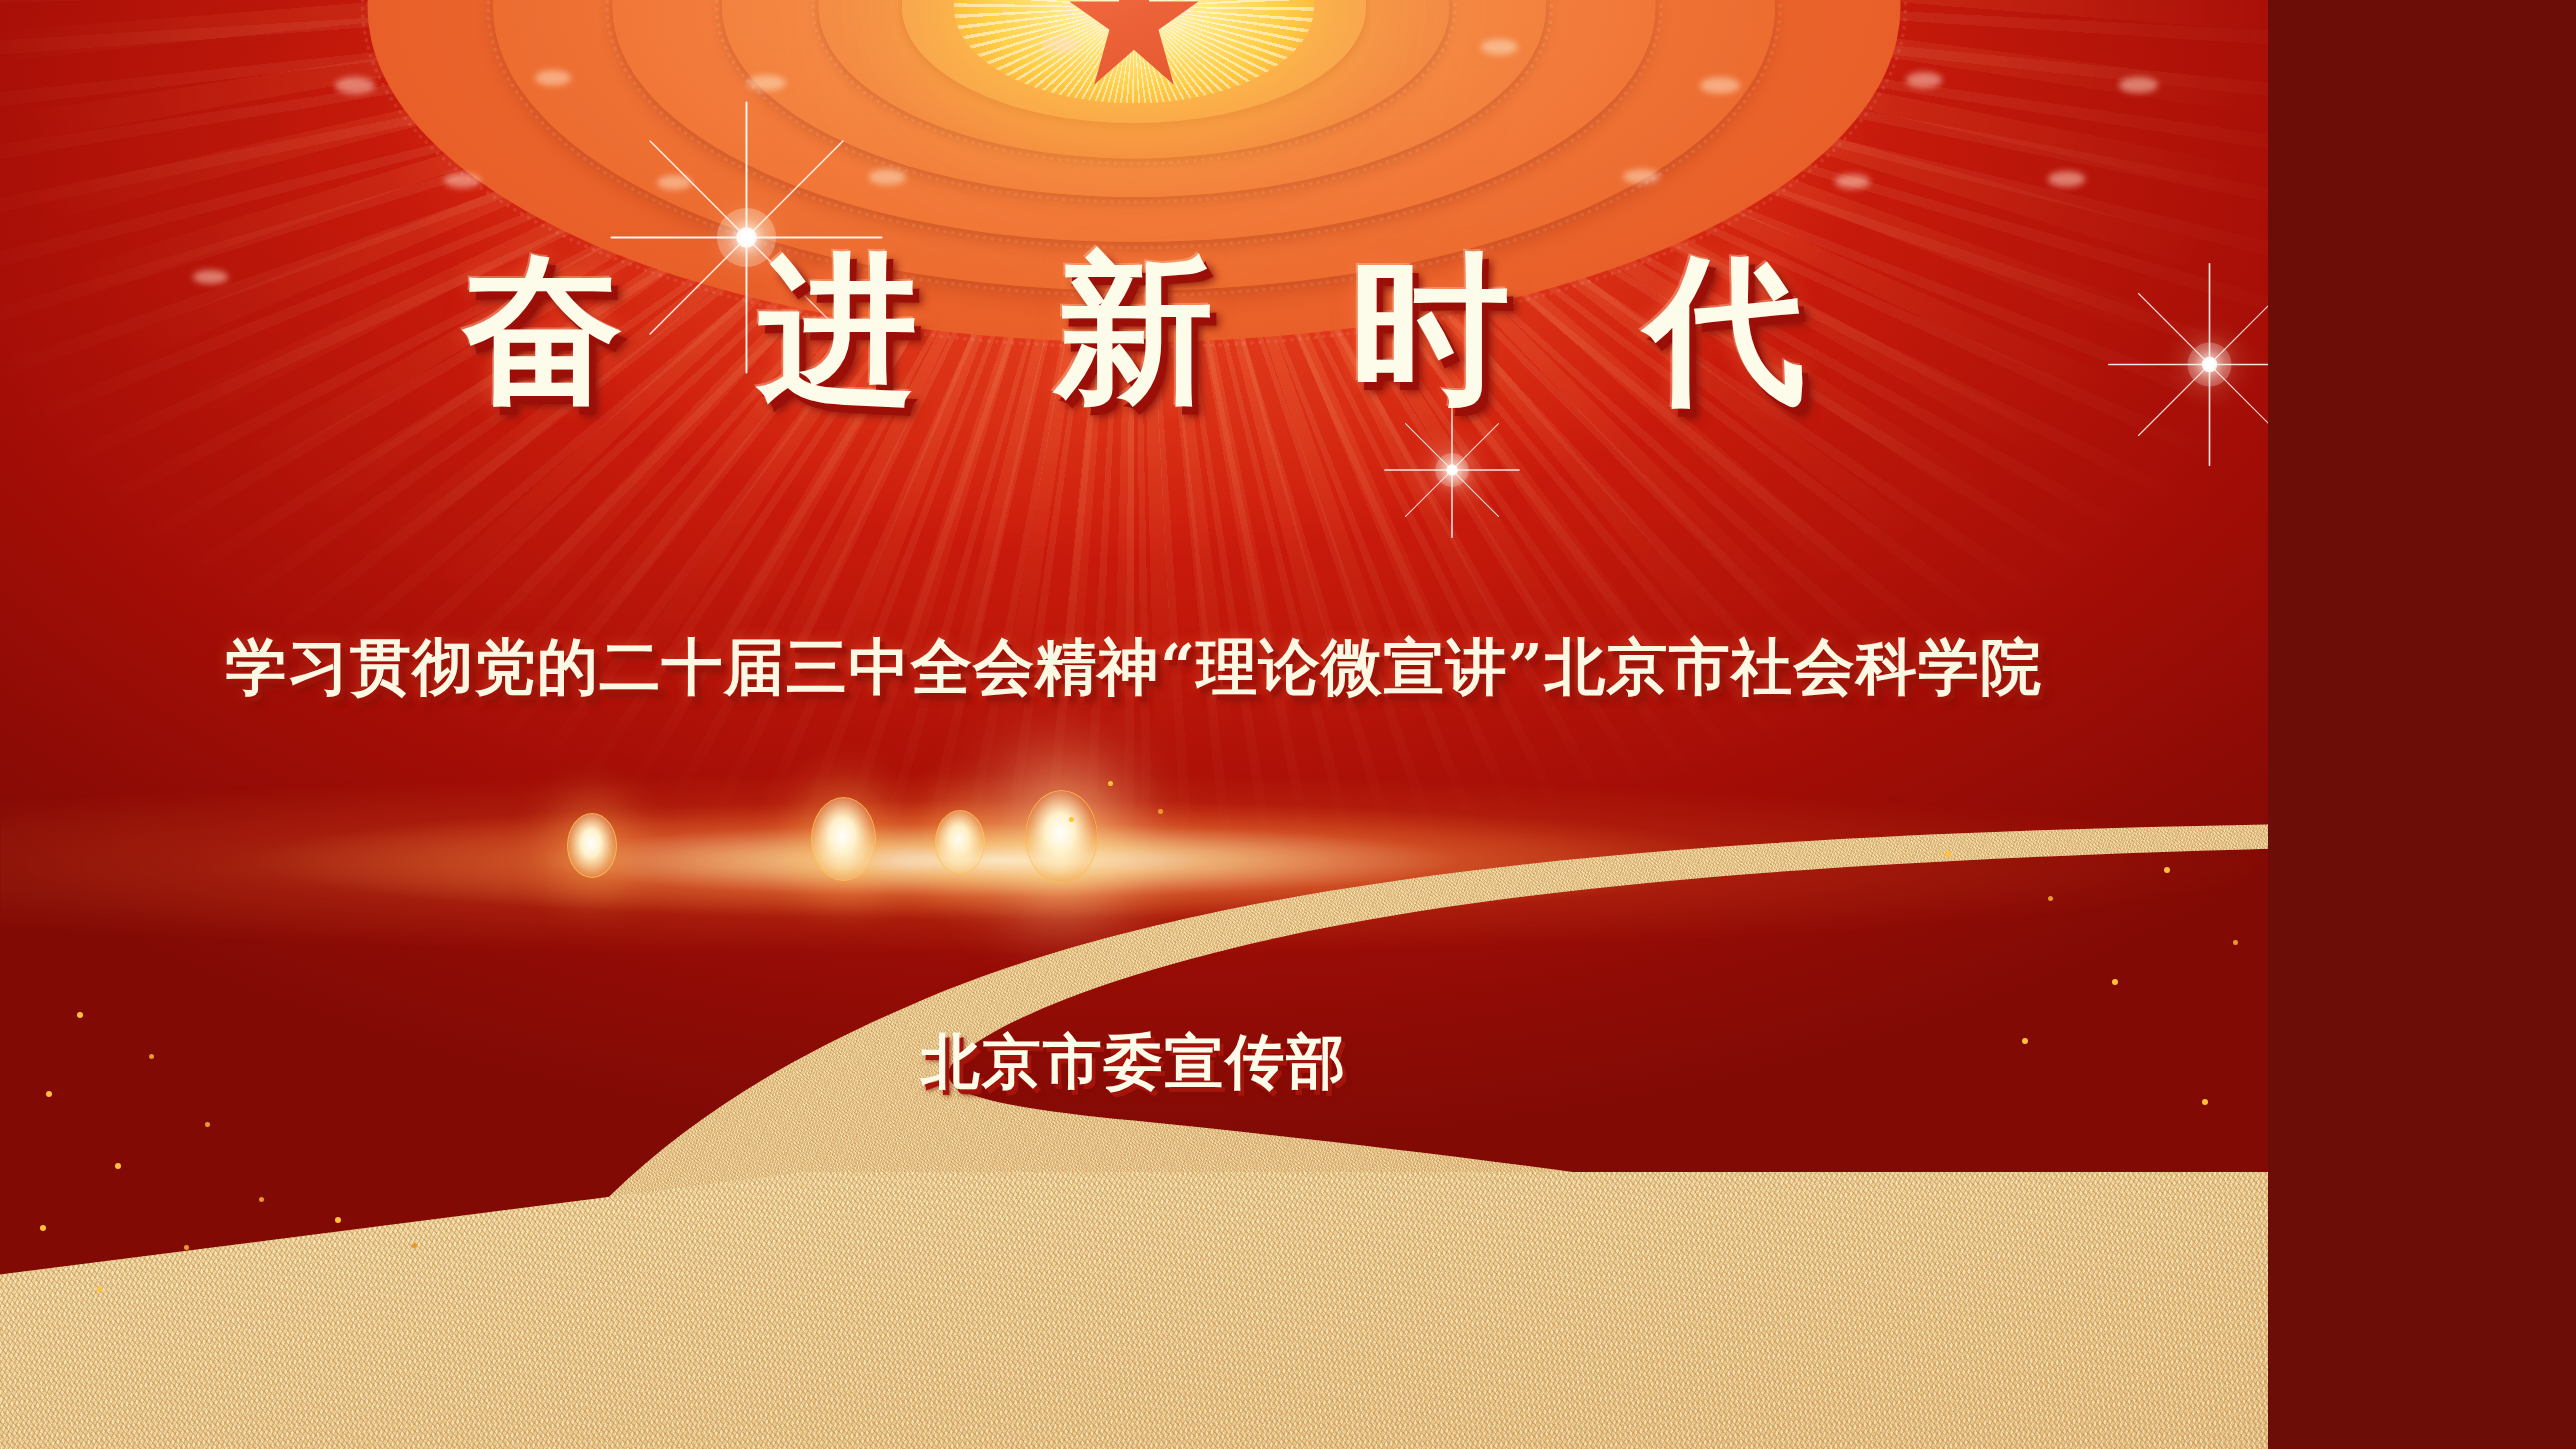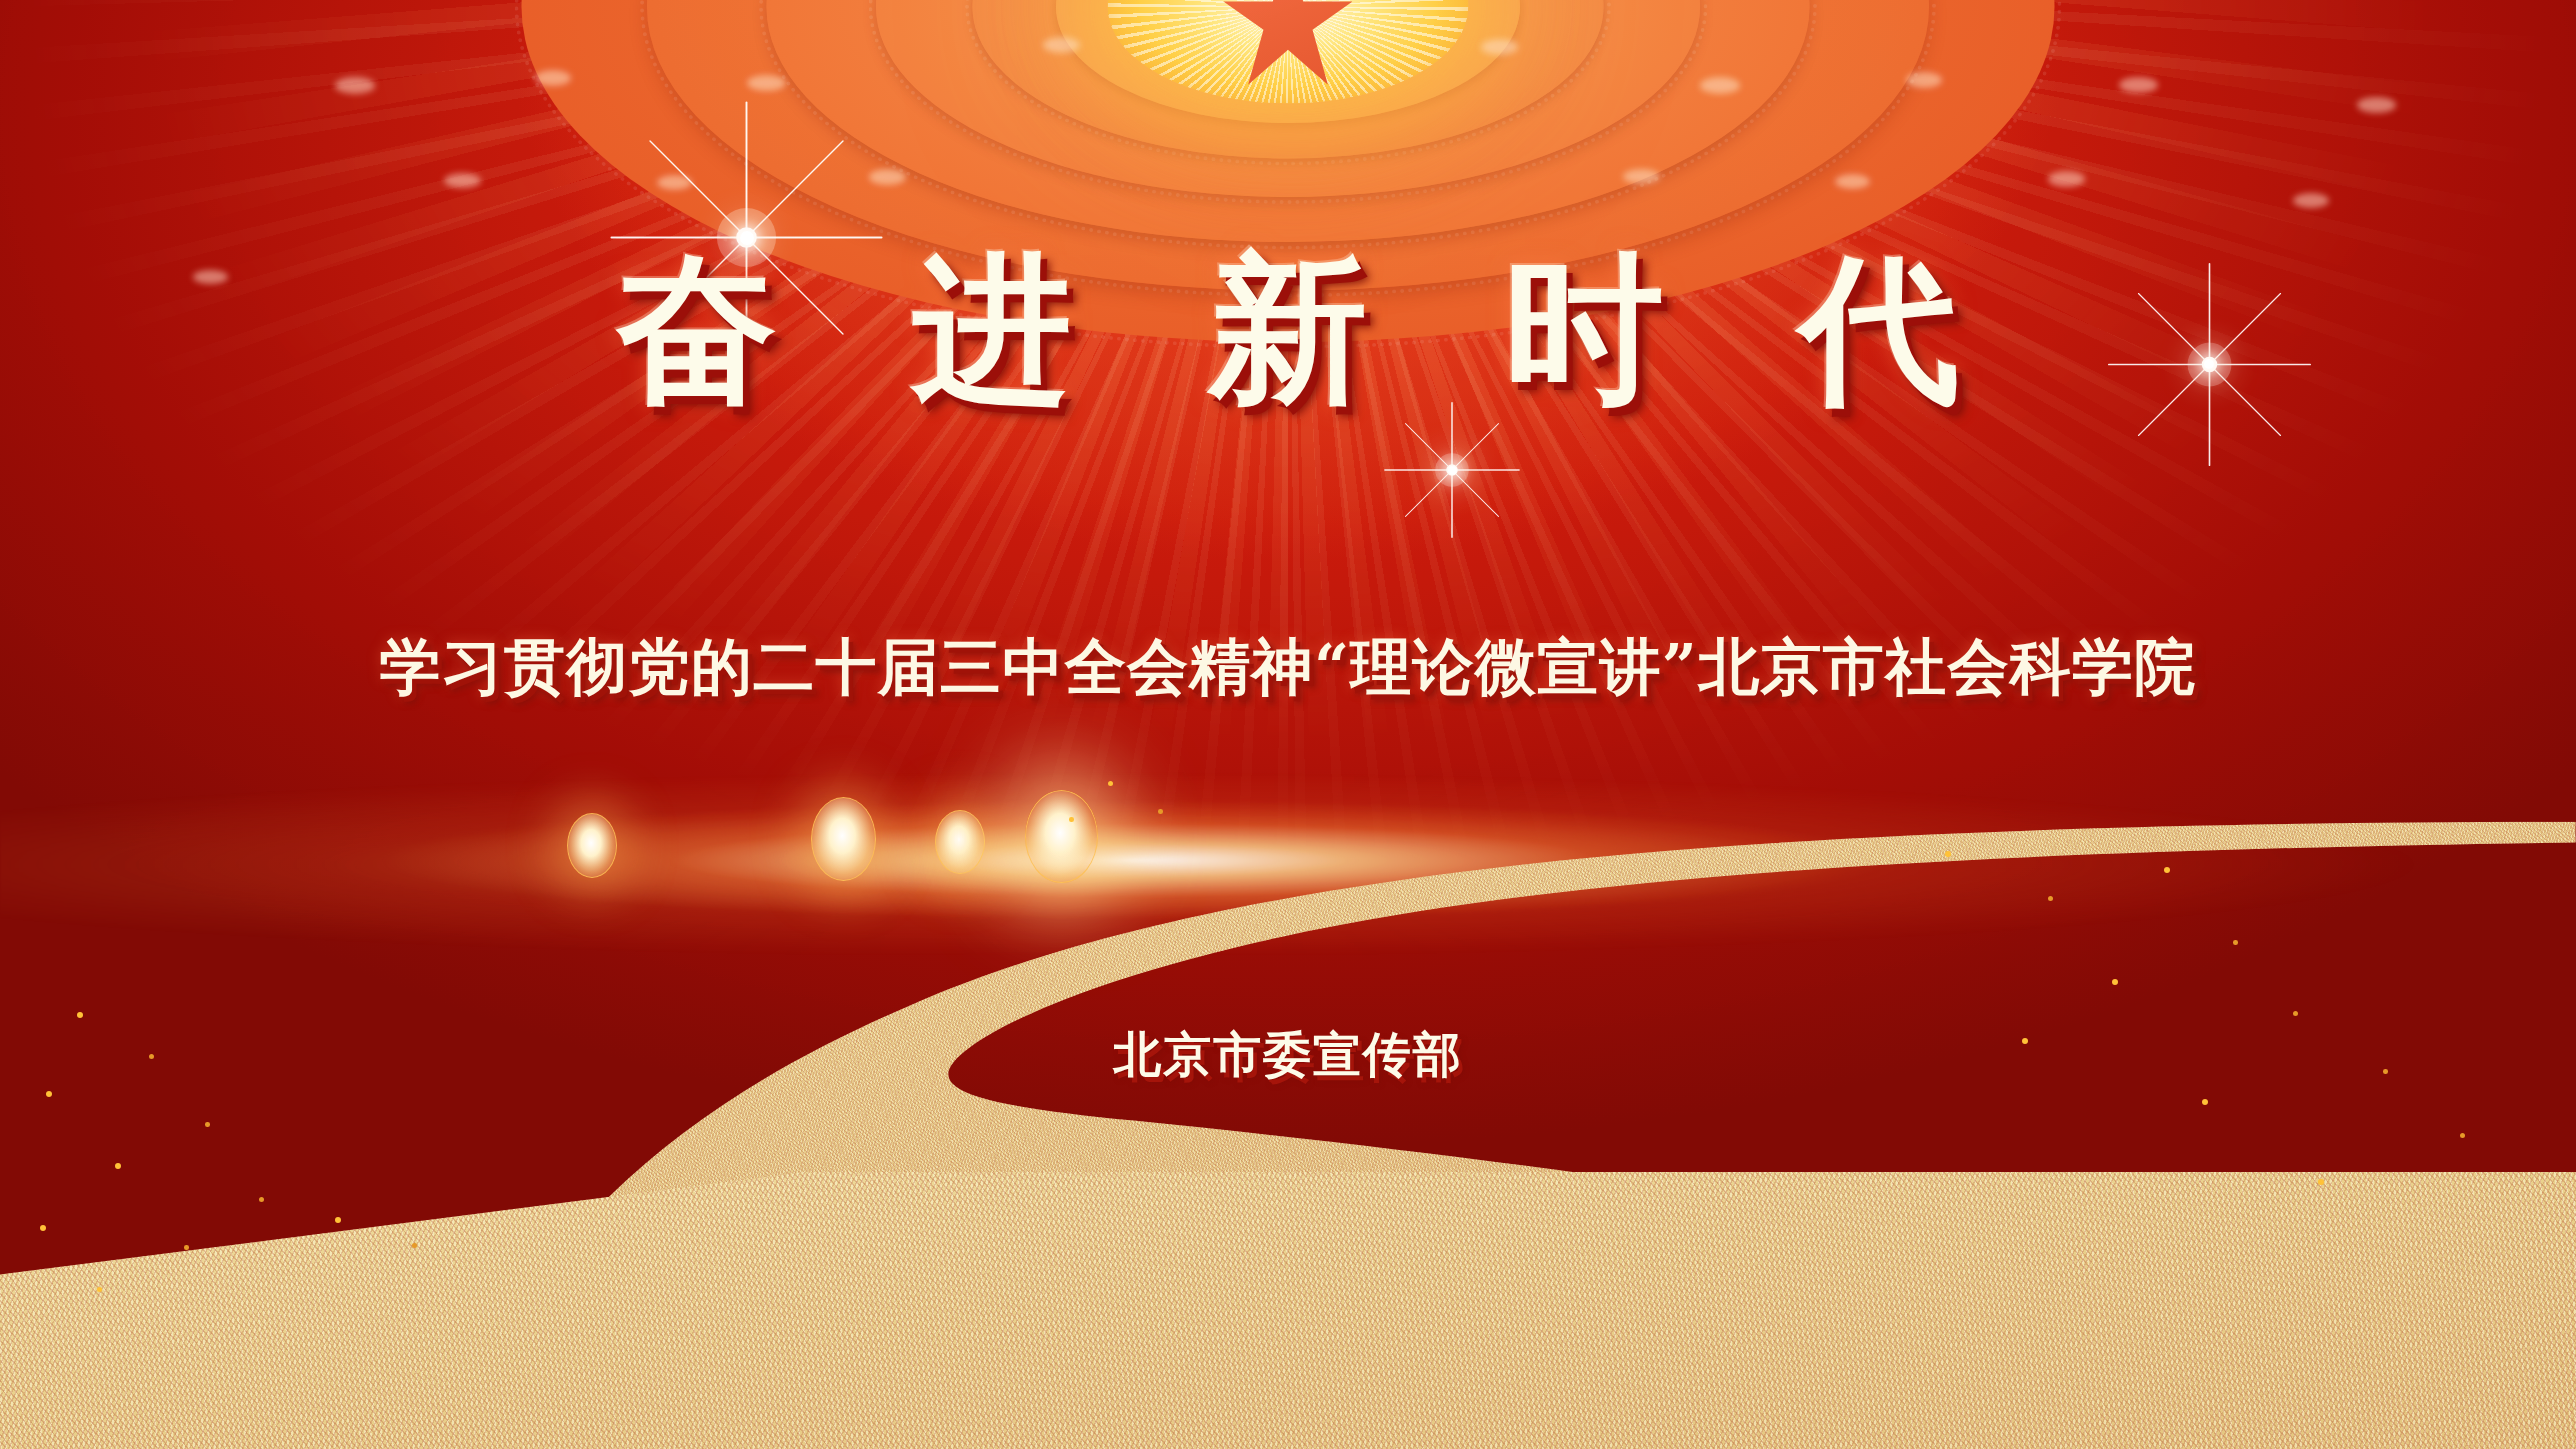--- a/index.html
+++ b/index.html
@@ -1,18 +1,18 @@
 <!DOCTYPE html>
 <html style="font-size:10.3px"><head>
 <meta charset="utf-8">
 <style>
   html,body{margin:0;padding:0;background:#6d0d08;}
   #stage{
     position:relative;
-    width:2576px;height:1449px;
+    width:2268px;height:1449px;
     overflow:hidden;
     font-family:"Liberation Sans","DejaVu Sans",sans-serif;
     background:#701a75;
   }
 
   
   .layer{position:absolute;inset:0;pointer-events:none;}
 
   
   .bg-base{
@@ -167,21 +167,21 @@
     text-shadow:
        4.5px 5.2px 0 #a01208,
        5.8px 7px 6.4px rgba(125,12,6,.8),
        0 0 14px rgba(255,120,70,.45);
     white-space:nowrap;
   }
   .org-block{
     position:absolute;left:0;right:0;top:1023px;text-align:center;
   }
   .org-line{
-    font-size:48px;line-height:1.32;font-weight:700;letter-spacing:1.9px;
+    font-size:59px;line-height:1.32;font-weight:700;letter-spacing:1.9px;
     color:#fdfbe9;
     font-family:"DejaVu Sans","Liberation Sans",sans-serif;
     text-shadow:
        3.9px 4.5px 0 #a5140a,
        5.2px 5.8px 5.2px rgba(125,12,6,.70);
     white-space:nowrap;
   }
   .org-line + .org-line{margin-top:9px;}
 </style>
 </head>

